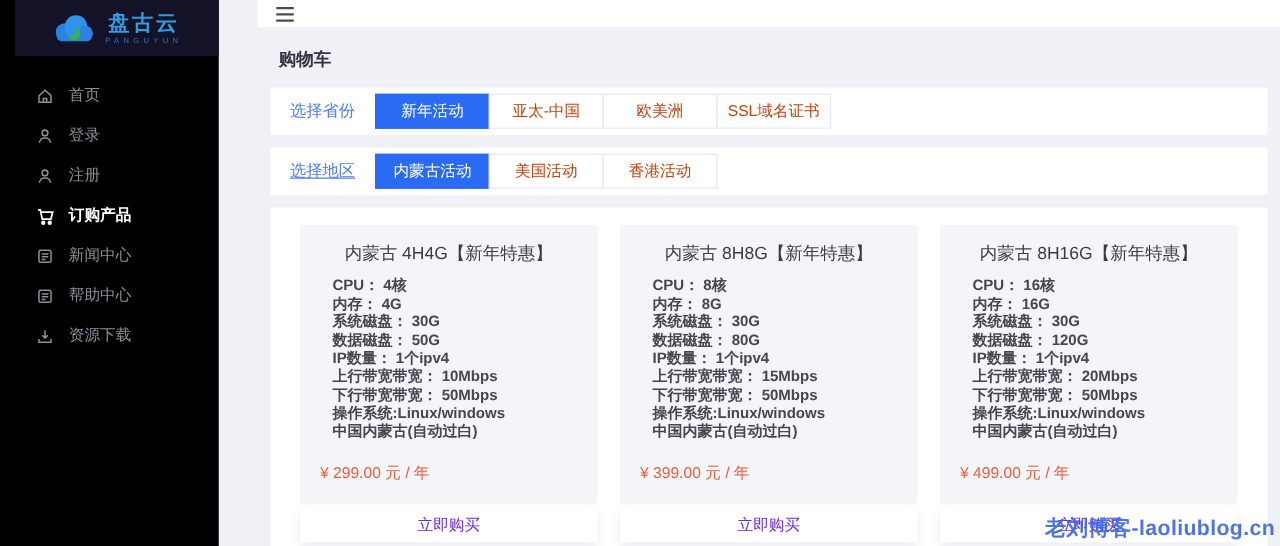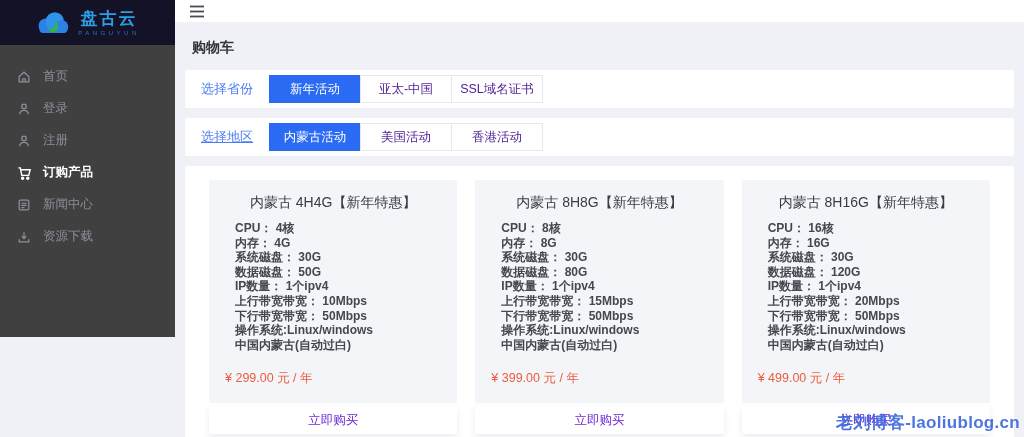--- a/index.html
+++ b/index.html
@@ -1,47 +1,47 @@
 <!DOCTYPE html>
 <html><head>
 <meta charset="utf-8">
 <style>
   * { margin:0; padding:0; box-sizing:border-box; }
   html,body { width:1024px; height:437px; overflow:hidden;
     font-family:"Liberation Sans","DejaVu Sans",sans-serif; }
   body { display:flex; background:#f0f1f6; }
 
   
-  .sidebar { width:175px; height:337px; background:#404040; flex:0 0 175px; }
+  .sidebar { width:175px; height:437px; background:#000000; flex:0 0 175px;padding-left:12px; }
   .logo { height:45px; background:#131226; display:flex; align-items:center; justify-content:center; gap:7px; }
   .logo-text { display:flex; flex-direction:column; align-items:center; line-height:1; }
   .logo-cn { font-size:17px; font-weight:700; color:#2f9de6; letter-spacing:2px; }
   .logo-en { font-size:6px; color:#2f72c8; letter-spacing:3.5px; margin-top:3px; }
   .nav { padding-top:8px; }
   .nav-item { height:32px; display:flex; align-items:flex-end; padding-left:16px;
     color:#8e8e9c; font-size:12.5px; cursor:pointer; }
   .nav-item .nicon { width:16px; height:16px; margin-right:11px; display:flex; align-items:center; justify-content:center; }
   .nav-item svg { stroke:#8e8e9c; }
   .nav-item.active { color:#ffffff; font-weight:700; }
   .nav-item.active svg { stroke:#ffffff; }
 
   
-  .main { flex:1; display:flex; flex-direction:column; position:relative; }
+  .main { flex:1; display:flex; flex-direction:column; position:relative;margin-left:31px; }
   .topbar { height:42px; background:#ffffff; display:flex; align-items:center; padding-left:11px; }
   .burger { width:22px; height:22px; display:flex; align-items:center; justify-content:center; cursor:pointer; }
   .content { flex:1; background:#f0f1f6; }
   .page-title { font-size:14px; font-weight:700; color:#32333c; padding:17px 0 13px 17px; }
 
   .panel { background:#ffffff; margin:0 10px 10px 10px; border-radius:2px; }
   .filter-row { display:flex; align-items:center; padding:5px 16px; min-height:38px; }
   .filter-label { color:#4c7cf3; font-size:13px; margin-right:16px; white-space:nowrap; }
   .filter-label.underline { text-decoration:underline; }
   .tabs { display:flex; }
   .tab { width:92px; height:28px; line-height:26px; text-align:center; font-size:12.5px;
-    color:#4c1d95; background:#ffffff; border:1px solid #e7e8ee; margin-left:-1px; cursor:pointer; }
+    color:#c2410c; background:#ffffff; border:1px solid #e7e8ee; margin-left:-1px; cursor:pointer; }
   .tab:first-child { margin-left:0; }
   .tab.selected { background:#2b6bf3; border-color:#2b6bf3; color:#ffffff; }
 
   .products-panel { background:#ffffff; margin:0 10px; border-radius:2px;
     padding:14px 24px 20px 24px; min-height:245px; }
   .cards { display:grid; grid-template-columns:repeat(3,1fr); gap:18px; }
   .card-body { background:#f4f5f9; border-radius:2px; padding:14px 16px 12px 16px; }
   .card-title { font-size:14px; color:#3a3b44; margin-bottom:9px;text-align:center; }
   .spec { display:block; font-size:12px; font-weight:700; color:#45464f;
     line-height:14.6px; padding-left:10px; white-space:nowrap; }
@@ -115,20 +115,29 @@
         <svg width="14" height="14" viewBox="0 0 16 16" fill="none" stroke-width="1.4">
             <rect x="2.5" y="2.5" width="11" height="11" rx="1.5"></rect>
             <path d="M5 6h6M5 8.5h6M5 11h3.5"></path>
           </svg>
       </span>
       <span>新闻中心</span>
     </div>
     <div class="nav-item">
       <span class="nicon">
         <svg width="14" height="14" viewBox="0 0 16 16" fill="none" stroke-width="1.4">
+            <rect x="2.5" y="2.5" width="11" height="11" rx="1.5"></rect>
+            <path d="M5 6h6M5 8.5h6M5 11h3.5"></path>
+          </svg>
+      </span>
+      <span>帮助中心</span>
+    </div>
+    <div class="nav-item">
+      <span class="nicon">
+        <svg width="14" height="14" viewBox="0 0 16 16" fill="none" stroke-width="1.4">
             <path d="M8 2.5v7M5.5 7 8 9.7 10.5 7"></path>
             <path d="M2.5 10.5v3h11v-3"></path>
           </svg>
       </span>
       <span>资源下载</span>
     </div>
   </nav>
 </aside>
 
 <div class="main">
@@ -146,20 +155,21 @@
 
   <div class="content">
     <div class="page-title">购物车</div>
 
     <section class="panel">
       <div class="filter-row">
         <span class="filter-label">选择省份</span>
         <div class="tabs">
           <div class="tab selected">新年活动</div>
           <div class="tab">亚太-中国</div>
+          <div class="tab">欧美洲</div>
           <div class="tab">SSL域名证书</div>
         </div>
       </div>
     </section>
 
     <section class="panel">
       <div class="filter-row">
         <span class="filter-label underline">选择地区</span>
         <div class="tabs">
           <div class="tab selected">内蒙古活动</div>

